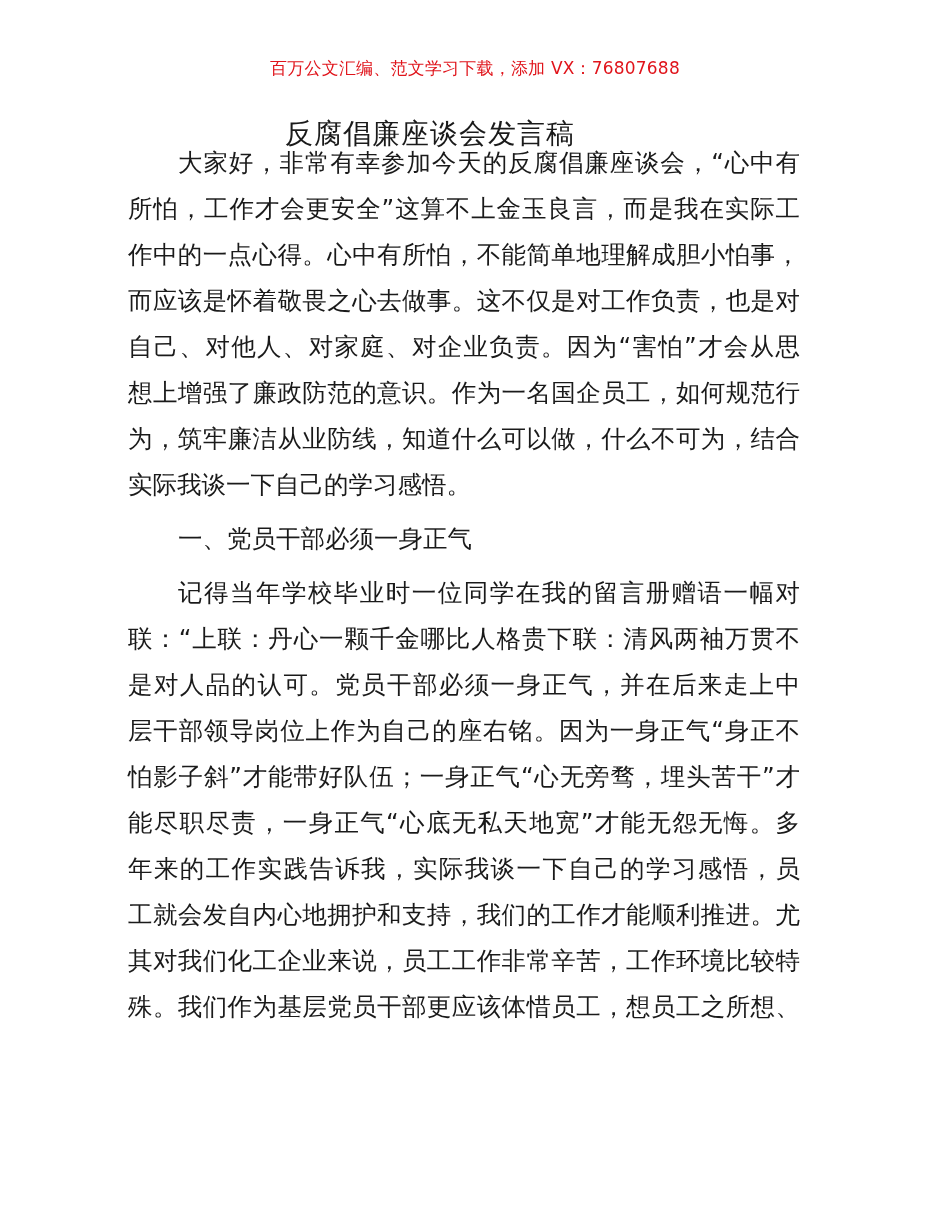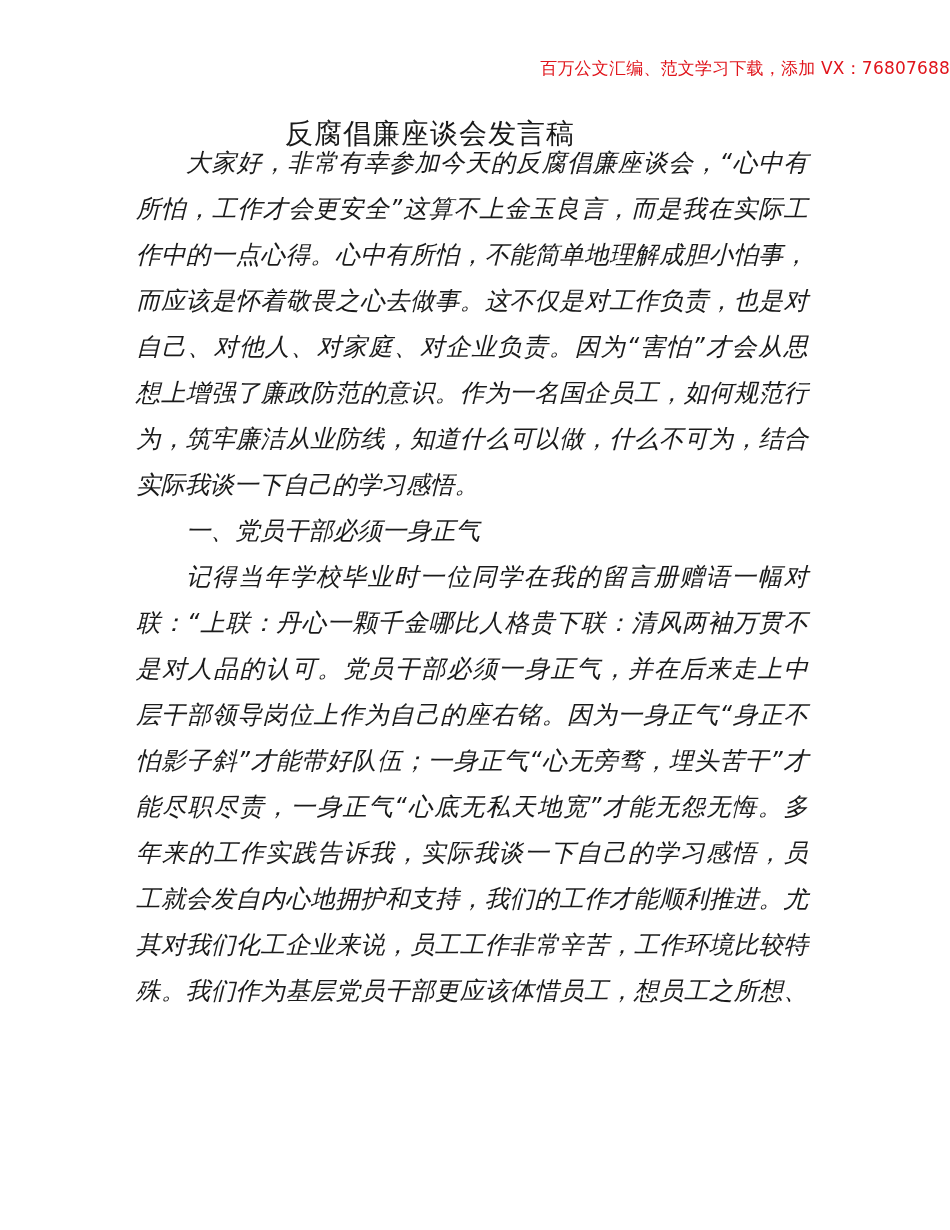--- a/index.html
+++ b/index.html
@@ -13,60 +13,60 @@
       position: relative;
       overflow: hidden;
       font-family: "DejaVu Sans", "Liberation Sans", sans-serif;
       color: #1a1a1a;
     }
     .header-banner {
       position: absolute;
       top: 56px;
       left: 0;
       width: 950px;
-      text-align: right;
+      text-align: center;
       font-size: 17px;
       line-height: 24px;
       color: #e0141b;
       letter-spacing: 0.2px;
     }
     .doc-title {
       position: absolute;
       top: 112px;
       left: 0;
       width: 860px;
       text-align: center;
       font-size: 28px;
       line-height: 44px;
       color: #1a1a1a;
       letter-spacing: 1px;
     }
     .body-wrap {
       position: absolute;
       top: 140px;
-      left: 136px;
+      left: 128px;
       width: 672px;
-      font-style: italic;
     }
     .line {
       height: 46px;
       line-height: 46px;
       font-size: 24.5px;
       white-space: nowrap;
       text-align: justify;
       text-align-last: justify;
       letter-spacing: 0;
     }
     .line.indent {
       padding-left: 50px;
     }
     .line.last {
       text-align-last: left;
     }
     .line.gap-before {
+      margin-top: 8px;
     }
   </style>
 </head>
 <body>
 
 <div class="header-banner">百万公文汇编、范文学习下载，添加 VX：76807688</div>
 
 <div class="doc-title">反腐倡廉座谈会发言稿</div>
 
 <div class="body-wrap">

